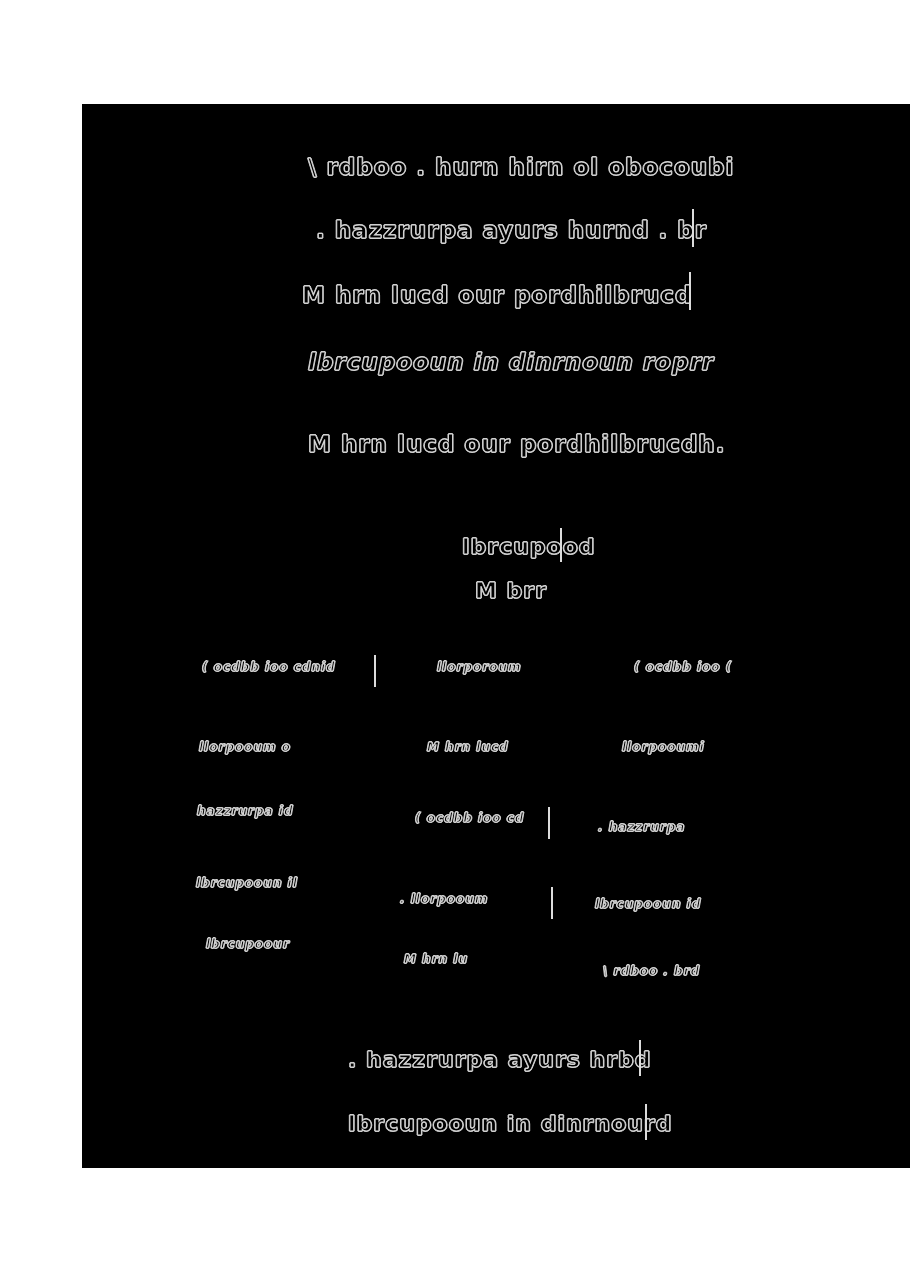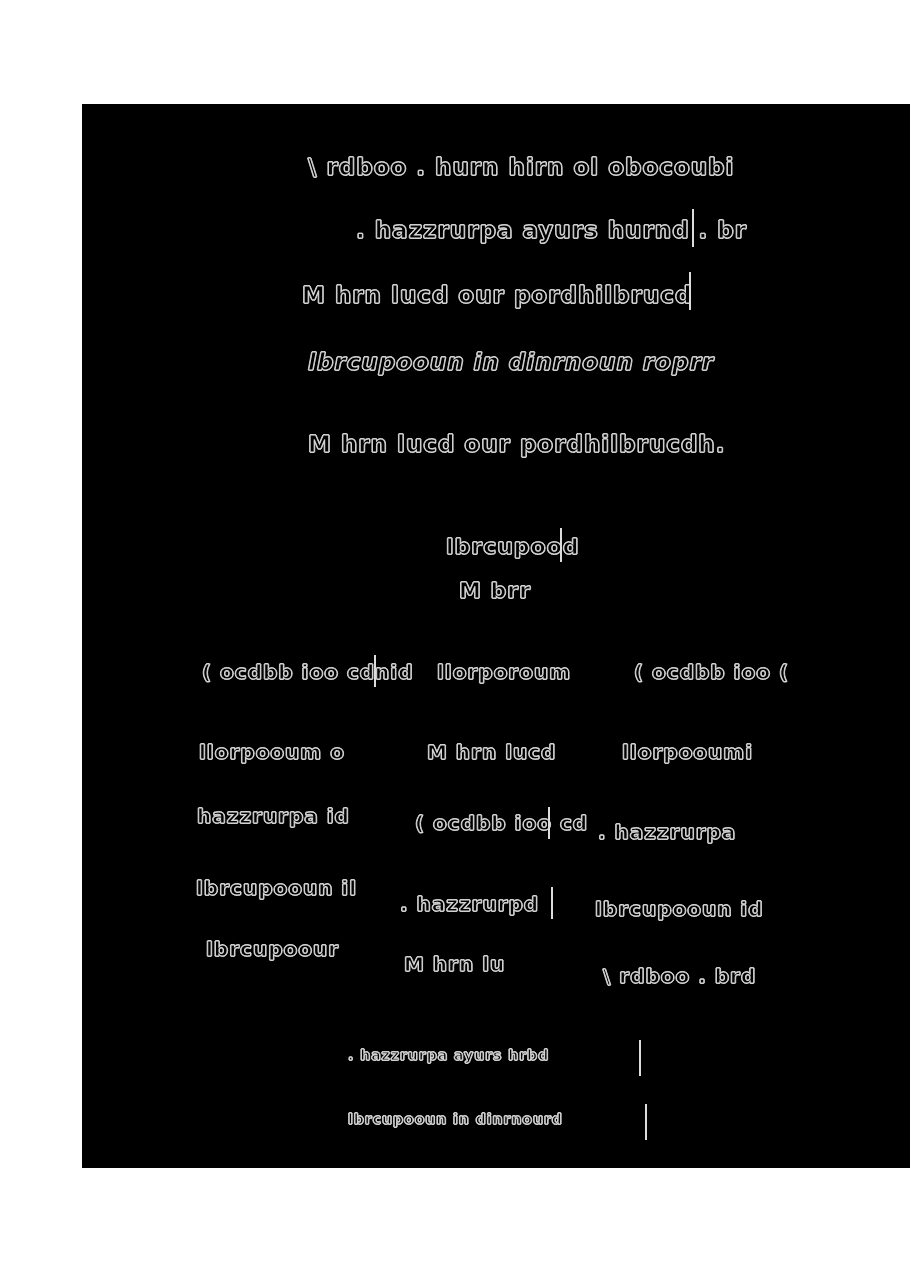--- a/index.html
+++ b/index.html
@@ -44,43 +44,45 @@
     font-family: "DejaVu Sans", sans-serif;
     font-weight: 700;
     letter-spacing: 1px;
     opacity: 0.92;
   }
   .para-line {
     font-size: 23px;
   }
   .head-line {
     font-size: 22px;
+    margin-left: 16px;
   }
   .cell-line {
-    font-size: 20px;
+    font-size: 12px;
+    font-style: italic;
   }
   .foot-line {
-    font-size: 14px;
+    font-size: 22px;
   }
   .caret {
     position: absolute;
     width: 2px;
     background: #dcdcdc;
   }
 </style>
 </head>
 <body>
 
 <div id="canvas">
 
   <div id="panel">
 
     <div>
       <div class="glyphline para-line" style="left:226px; top:50px;">\ rdboo . hurn hirn ol obocoubi</div>
-      <div class="glyphline para-line" style="left:234px; top:113px;margin-left:40px;">. hazzrurpa ayurs hurnd . br</div>
+      <div class="glyphline para-line" style="left:234px; top:113px;">. hazzrurpa ayurs hurnd . br</div>
       <div class="glyphline para-line" style="left:220px; top:178px;">M hrn lucd our pordhilbrucd</div>
       <div class="glyphline para-line" style="left:226px; top:245px;font-style:italic;">lbrcupooun in dinrnoun roprr</div>
       <div class="glyphline para-line" style="left:226px; top:327px;">M hrn lucd our pordhilbrucdh.</div>
     </div>
 
     <div>
       <div class="glyphline head-line" style="left:364px; top:430px;">lbrcupood</div>
       <div class="glyphline head-line" style="left:377px; top:474px;">M brr</div>
     </div>
 
@@ -92,21 +94,21 @@
 
       <div class="glyphline cell-line" style="left:117px; top:636px;">llorpooum o</div>
       <div class="glyphline cell-line" style="left:345px; top:636px;">M hrn lucd</div>
       <div class="glyphline cell-line" style="left:540px; top:636px;">llorpooumi</div>
 
       <div class="glyphline cell-line" style="left:115px; top:700px;">hazzrurpa id</div>
       <div class="glyphline cell-line" style="left:333px; top:707px;text-align:center;">( ocdbb ioo cd</div>
       <div class="glyphline cell-line" style="left:516px; top:716px;">. hazzrurpa</div>
 
       <div class="glyphline cell-line" style="left:114px; top:772px;">lbrcupooun il</div>
-      <div class="glyphline cell-line" style="left:318px; top:788px;">. hazzrurpd</div>
+      <div class="glyphline cell-line" style="left:318px; top:788px;">. llorpooum</div>
       <div class="glyphline cell-line" style="left:513px; top:793px;">lbrcupooun id</div>
 
       <div class="glyphline cell-line" style="left:124px; top:833px;">lbrcupoour</div>
       <div class="glyphline cell-line" style="left:322px; top:848px;">M hrn lu</div>
       <div class="glyphline cell-line" style="left:521px; top:860px;">\ rdboo . brd</div>
     </div>
 
     <div>
       <div class="glyphline foot-line" style="left:266px; top:943px;">. hazzrurpa ayurs hrbd</div>
       <div class="glyphline foot-line" style="left:266px; top:1007px;">lbrcupooun in dinrnourd</div>

